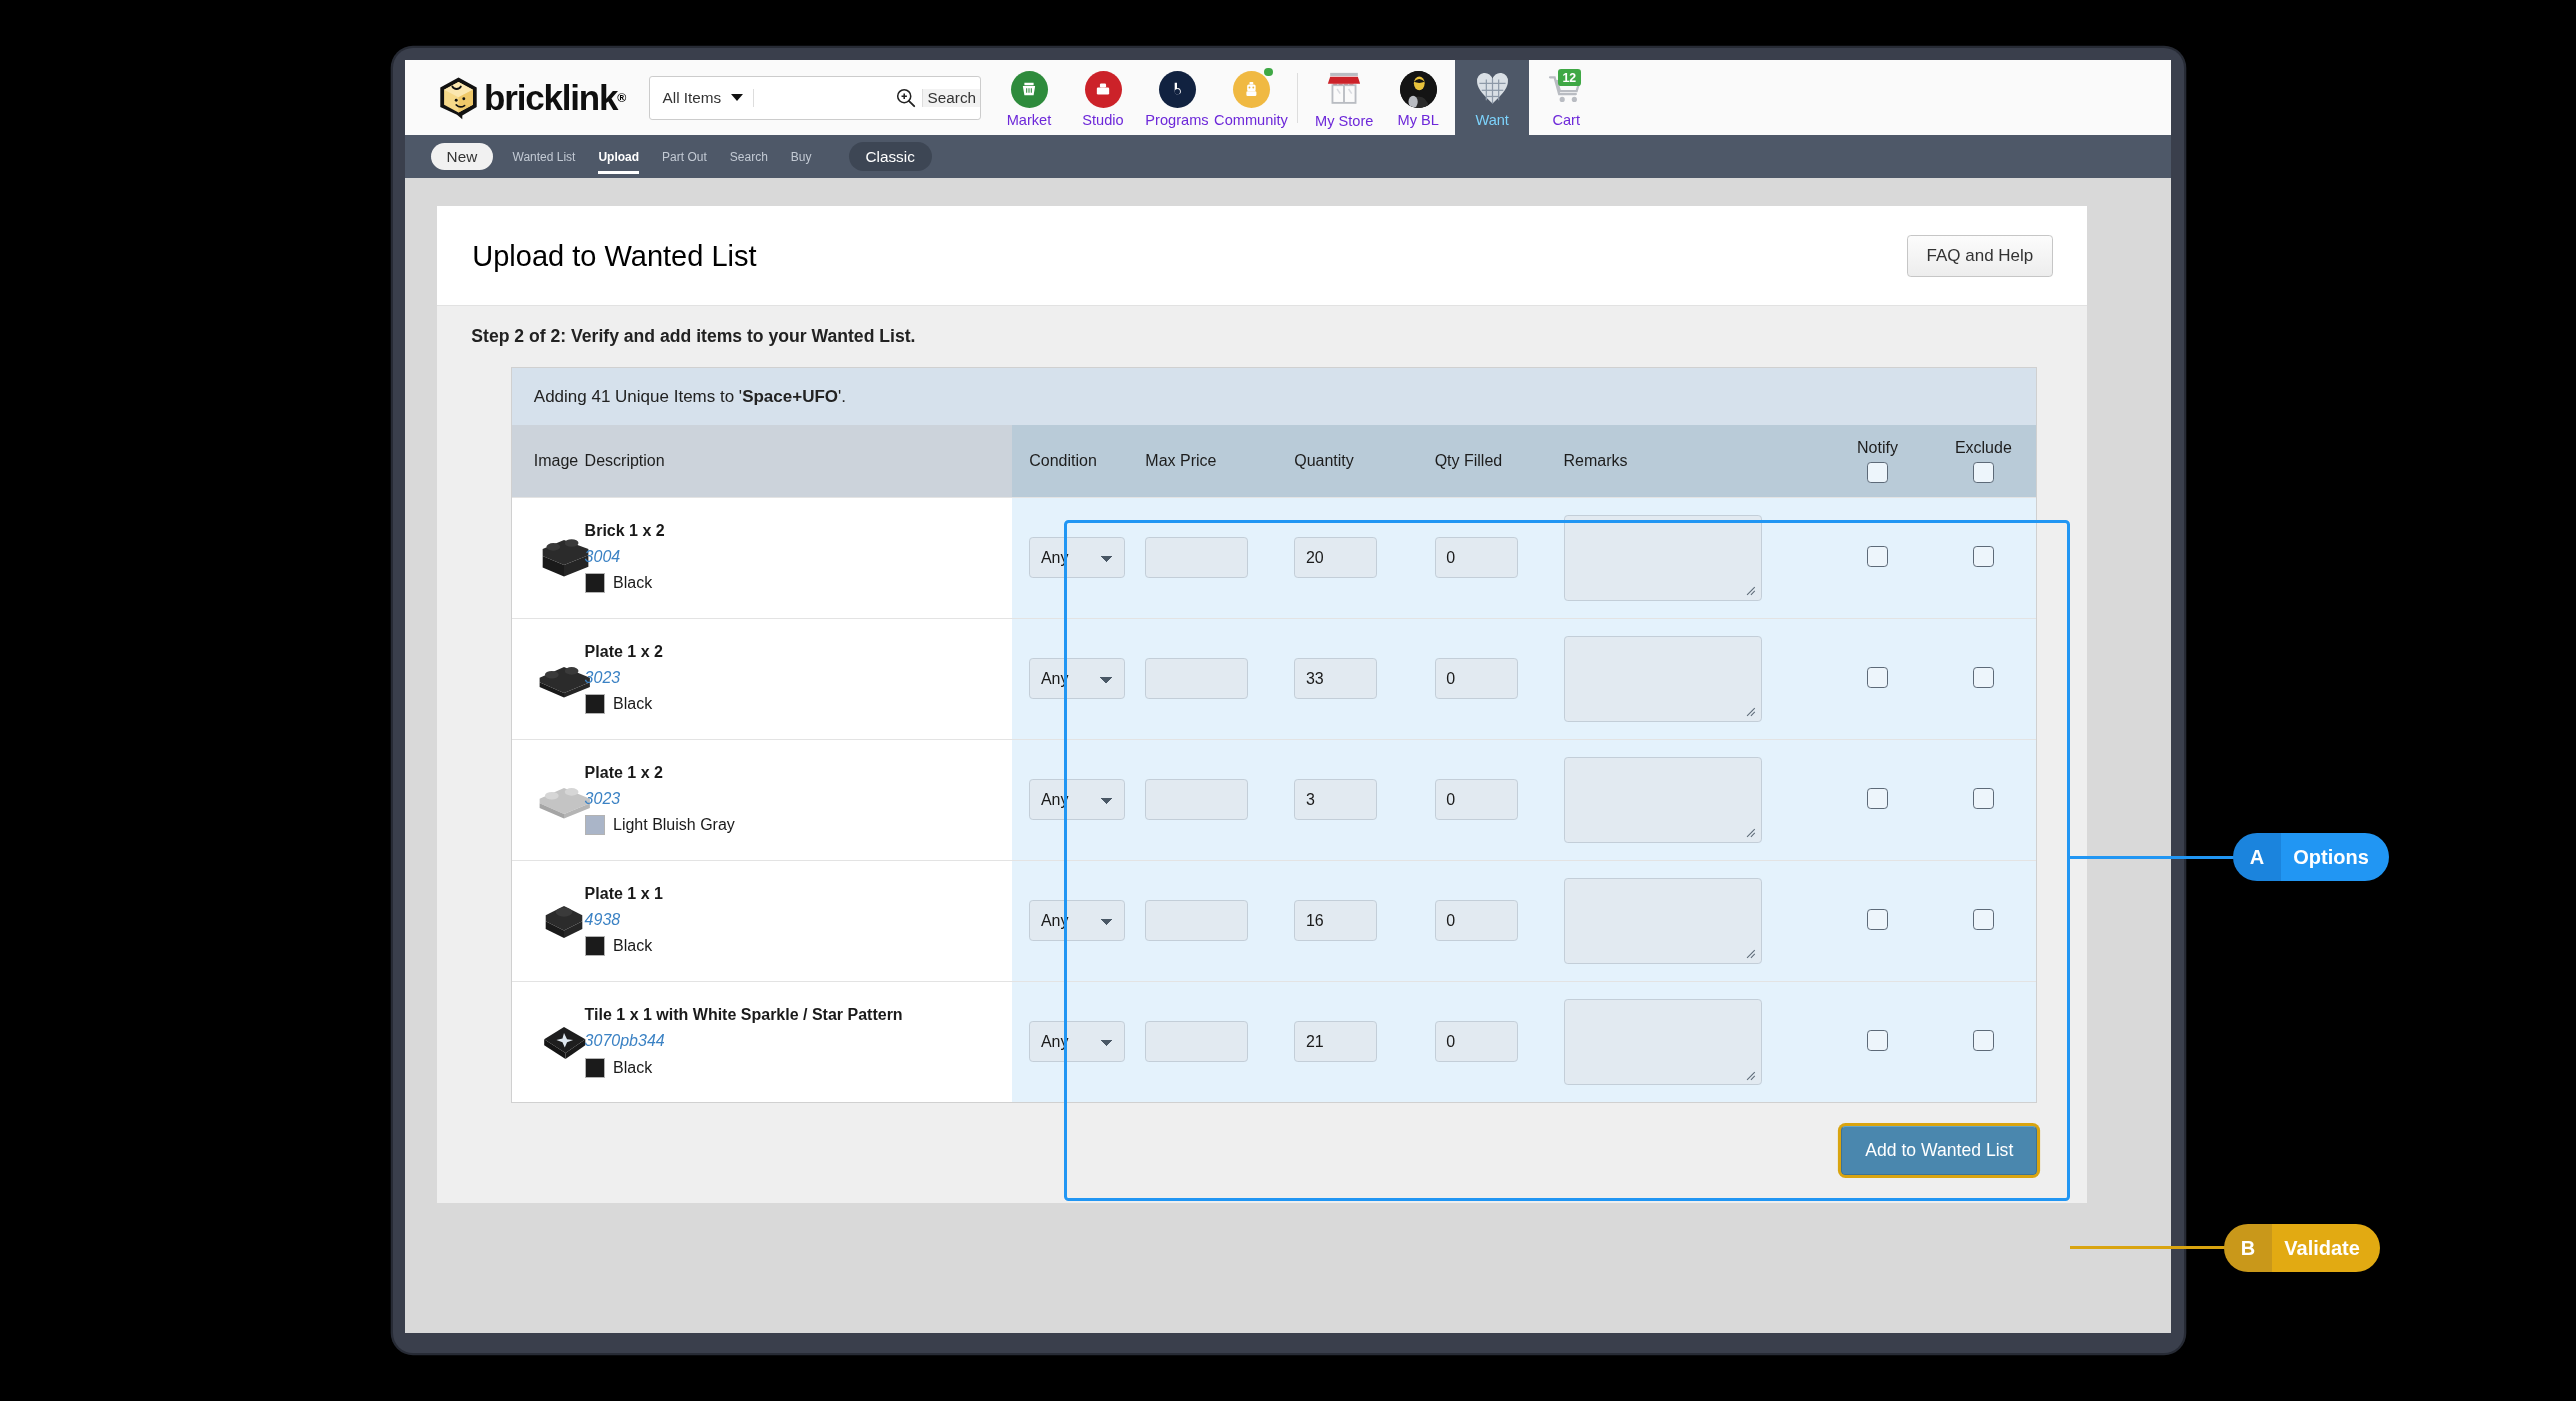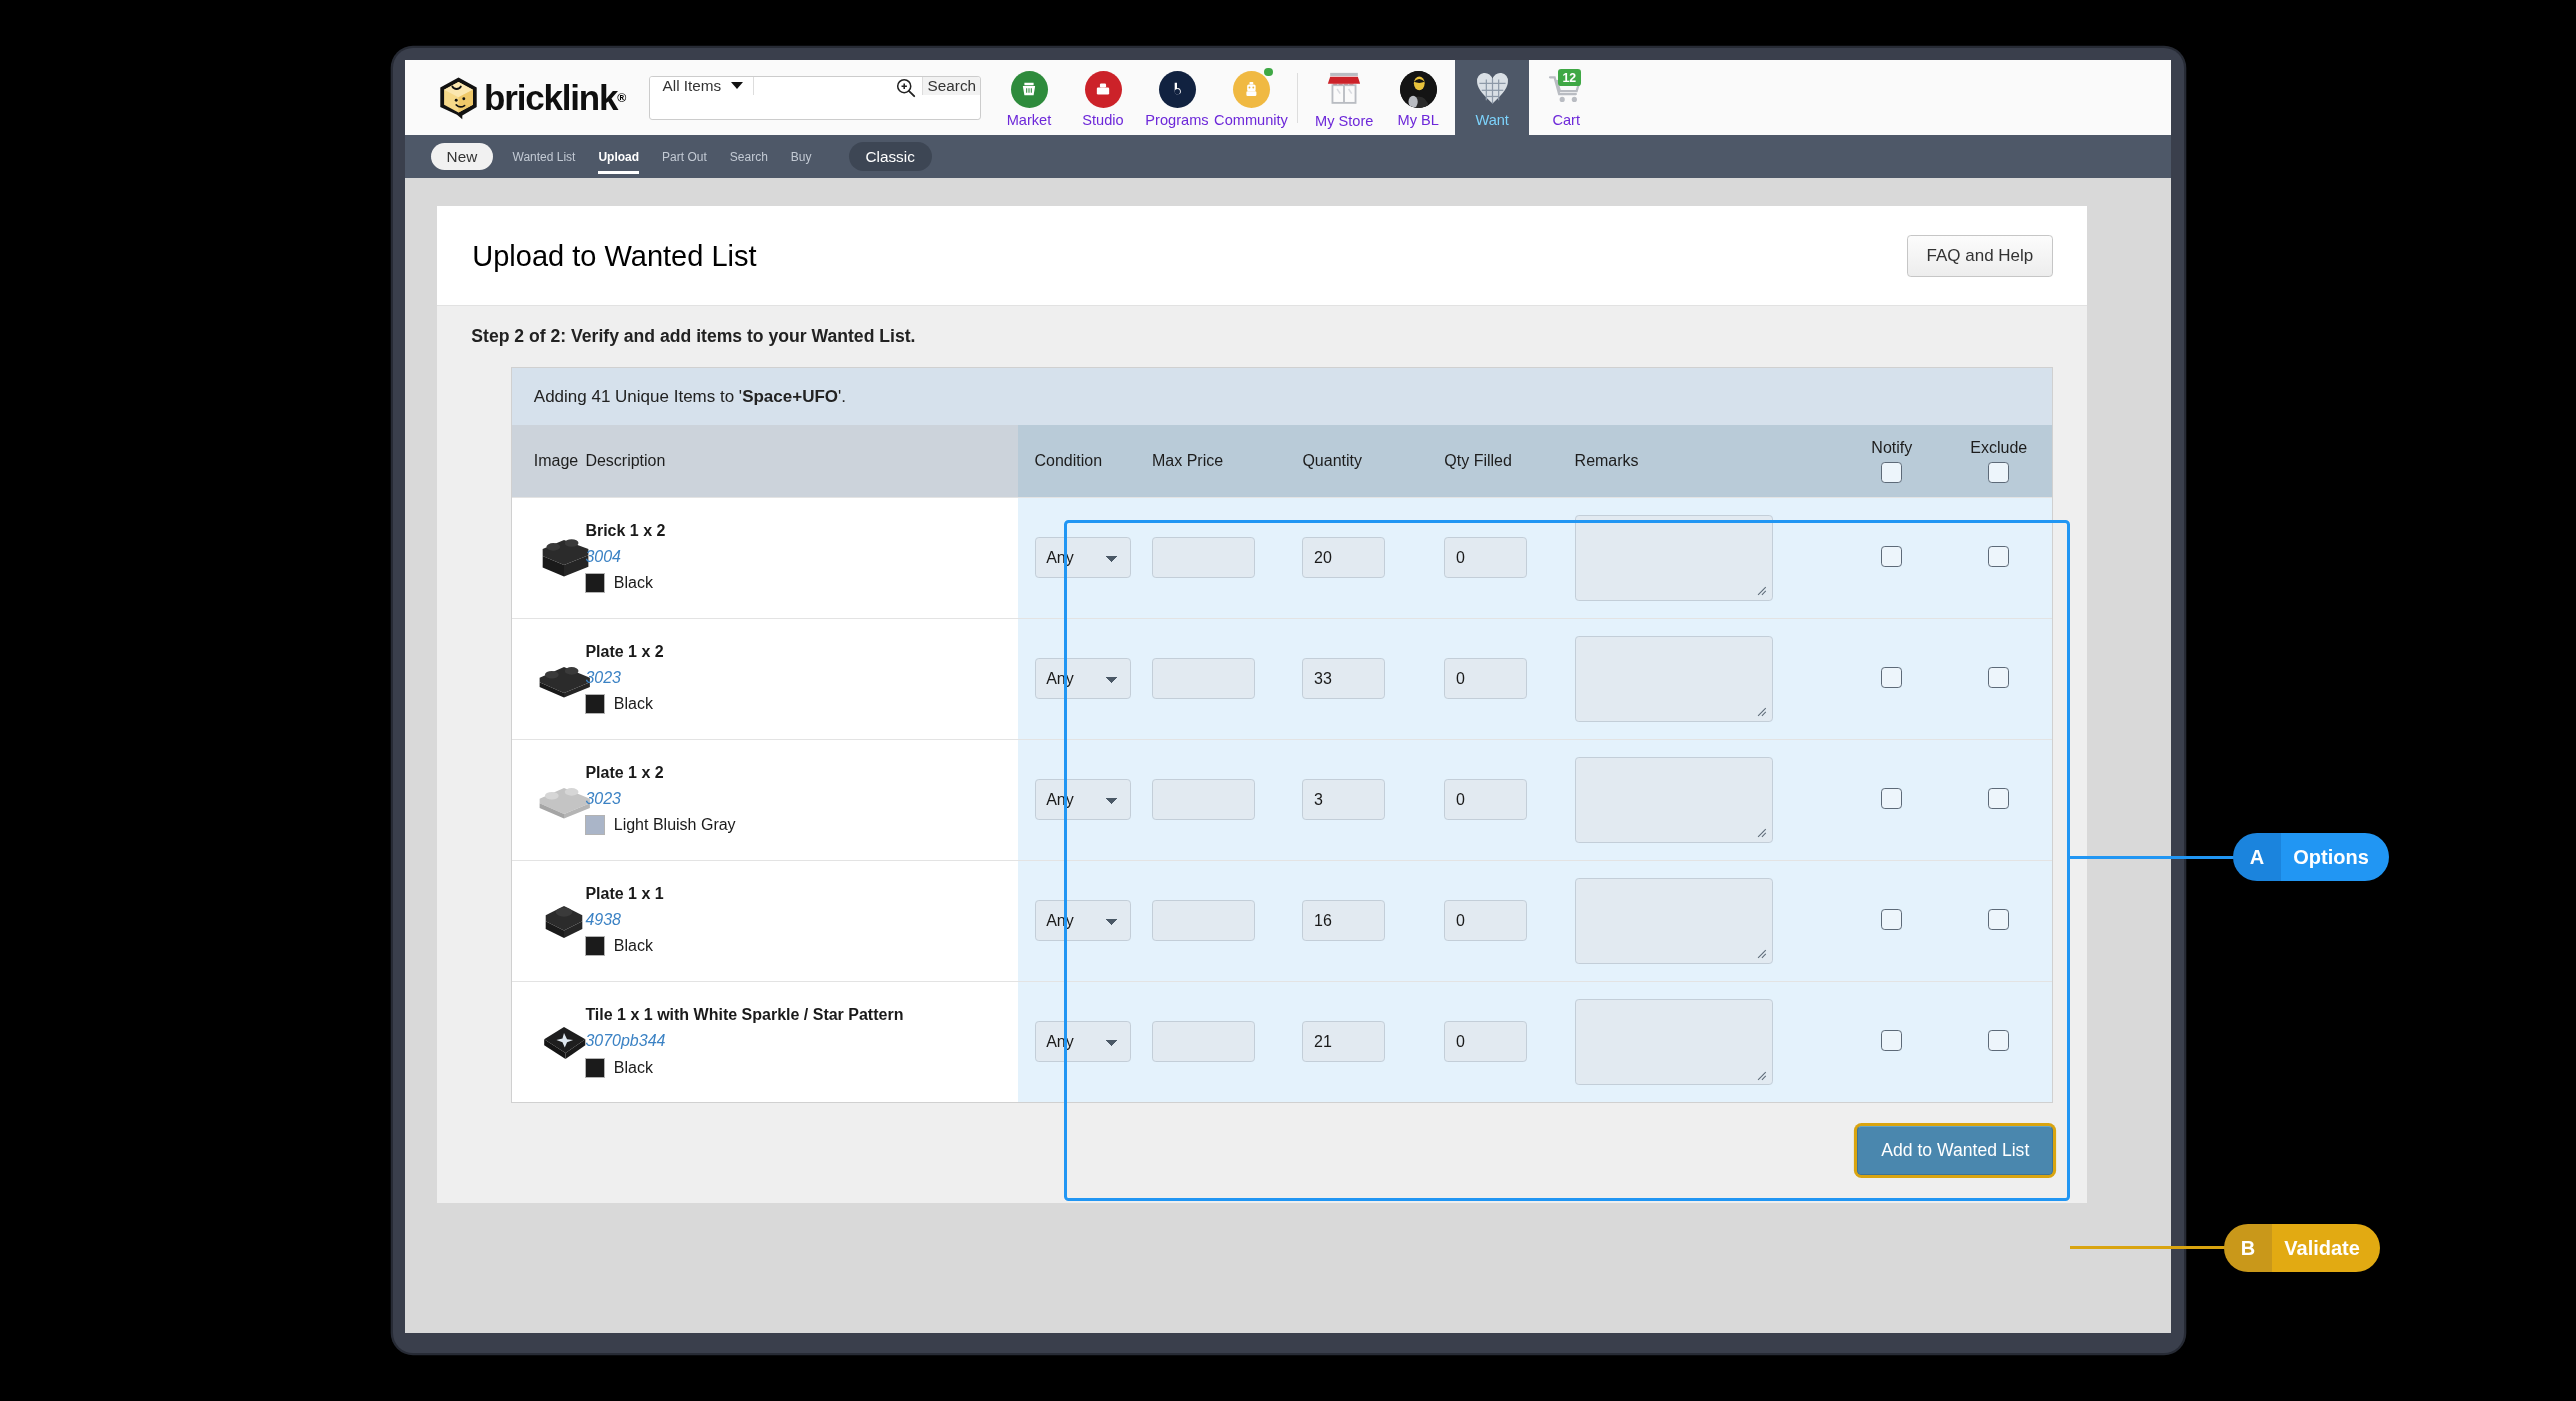--- a/index.html
+++ b/index.html
@@ -40,21 +40,21 @@
   }
   #logo-mark { width: 43px; height: 44px; margin-right: 3.8px; }
   #logo-word {
     font-size: 35px; font-weight: bold; letter-spacing: -1.2px;
     color: #0f0f0f;
   }
   #logo-reg { font-size: 12.3px; vertical-align: super; font-weight: bold; }
 
   
   #search-group {
-    display: flex; align-items: flex-start;
+    display: flex; align-items: center;
     margin: 15.3px 0; height: 44px;
     border: 0.8px solid #ccc; border-radius: 3.1px;
     background: #fff; overflow: hidden;
   }
   #search-scope {
     width: 104px; display: flex; align-items: center; justify-content: space-between;
     padding: 0 10.7px 0 12.3px; font-size: 15.3px; color: #333;
     border-right: 0.8px solid #ddd; cursor: pointer; background: #fff;
   }
   #search-scope .caret {
@@ -120,21 +120,21 @@
   #content-card { background:#ffffff; width: 1650px; }
   #card-head {
     display:flex; align-items:center; justify-content:space-between;
     padding: 29px 34px 28px 35px; border-bottom: 0.8px solid #e2e2e2;
   }
   #page-title { font-size: 29px; color:#000000; }
   #faq-btn {
     font-size: 17px; color:#333; background: linear-gradient(#fcfcfc,#ededed);
     border: 0.8px solid #c6c6c6; border-radius: 3.8px; padding: 10px 19px; cursor:pointer;
   }
-  #card-body { background:#efefef; padding: 20px 34px 28px 34px; }
+  #card-body { background:#efefef; padding: 20px 50px 28px 34px; }
   #step-line { font-size: 17.6px; font-weight: bold; color:#222; margin-bottom: 20px; }
 
   #table-wrap { background:#fff; border:0.8px solid #d0d0d0;margin-left:40px; }
   #adding-banner {
     background:#d6e1ec; padding: 18.4px 21.5px; font-size: 17px; color:#222;
   }
   #adding-banner b { font-weight: bold; }
 
   
   table#items { width:100%; border-collapse: collapse; table-layout: fixed; }

